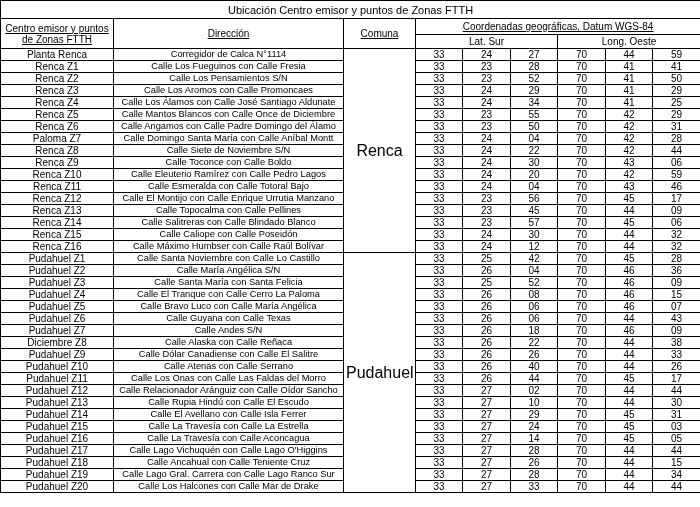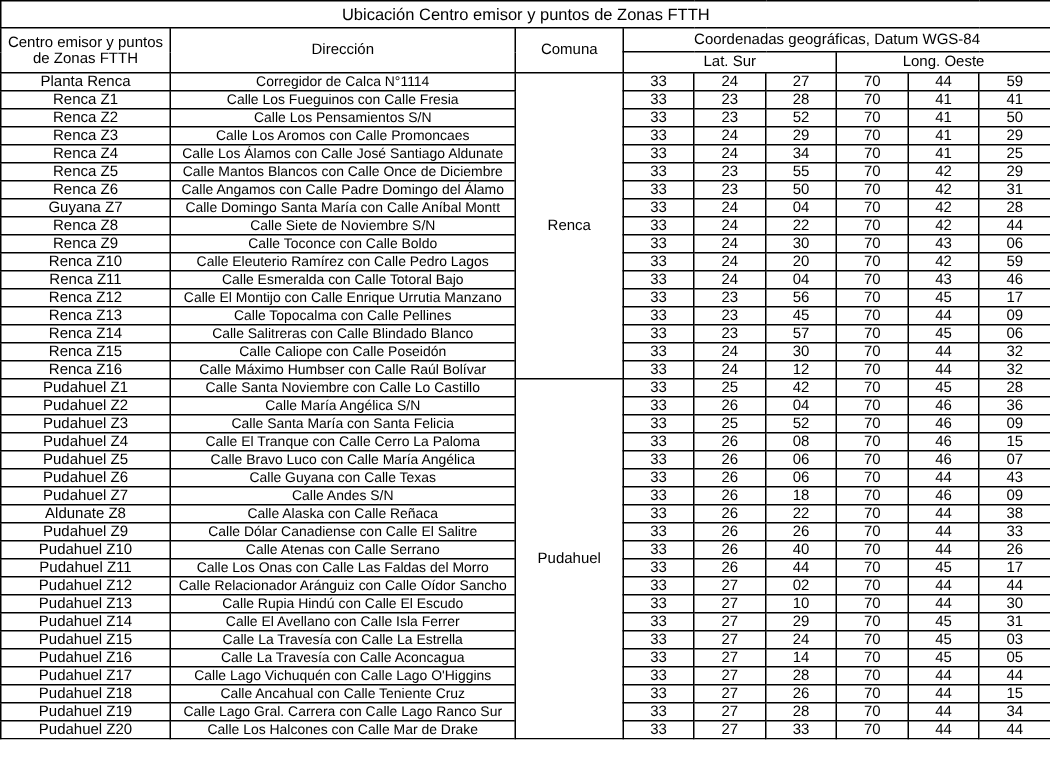--- a/index.html
+++ b/index.html
@@ -28,31 +28,31 @@
     font-size: 11px;
     height: 18px;
     white-space: nowrap;
   }
   th.hdr {
     font-size: 10px;
     line-height: 1.1;
     padding: 1px 2px;
     white-space: normal;
   }
-  th.hdr-coords { height: 16px; }
+  th.hdr-coords { height: 16px; text-decoration: underline; }
   th.hdr-sub { height: 14px; text-align: center; }
   tbody td {
     font-size: 10px;
     height: 11px;
     line-height: 11px;
     padding: 0 2px;
     white-space: nowrap;
   }
   tbody td.dir { font-size: 9.3px; text-align: center; }
-  tbody td.comuna { font-size: 10px; }
+  tbody td.comuna { font-size: 16px; }
   tbody td.num { font-size: 10px; }
 </style>
 </head>
 <body>
 
 <table>
   <colgroup>
     <col style="width:113px">
     <col style="width:230px">
     <col style="width:72px">
@@ -144,21 +144,21 @@
         <td class="zone">Renca Z6</td>
         <td class="dir">Calle Angamos con Calle Padre Domingo del Álamo</td>
         <td class="num">33</td>
         <td class="num">23</td>
         <td class="num">50</td>
         <td class="num">70</td>
         <td class="num">42</td>
         <td class="num">31</td>
       </tr>
       <tr>
-        <td class="zone">Guyana Z7</td>
+        <td class="zone">Paloma Z7</td>
         <td class="dir">Calle Domingo Santa María con Calle Aníbal Montt</td>
         <td class="num">33</td>
         <td class="num">24</td>
         <td class="num">04</td>
         <td class="num">70</td>
         <td class="num">42</td>
         <td class="num">28</td>
       </tr>
       <tr>
         <td class="zone">Renca Z8</td>
@@ -315,21 +315,21 @@
         <td class="zone">Pudahuel Z7</td>
         <td class="dir">Calle Andes S/N</td>
         <td class="num">33</td>
         <td class="num">26</td>
         <td class="num">18</td>
         <td class="num">70</td>
         <td class="num">46</td>
         <td class="num">09</td>
       </tr>
       <tr>
-        <td class="zone">Aldunate Z8</td>
+        <td class="zone">Diciembre Z8</td>
         <td class="dir">Calle Alaska con Calle Reñaca</td>
         <td class="num">33</td>
         <td class="num">26</td>
         <td class="num">22</td>
         <td class="num">70</td>
         <td class="num">44</td>
         <td class="num">38</td>
       </tr>
       <tr>
         <td class="zone">Pudahuel Z9</td>

